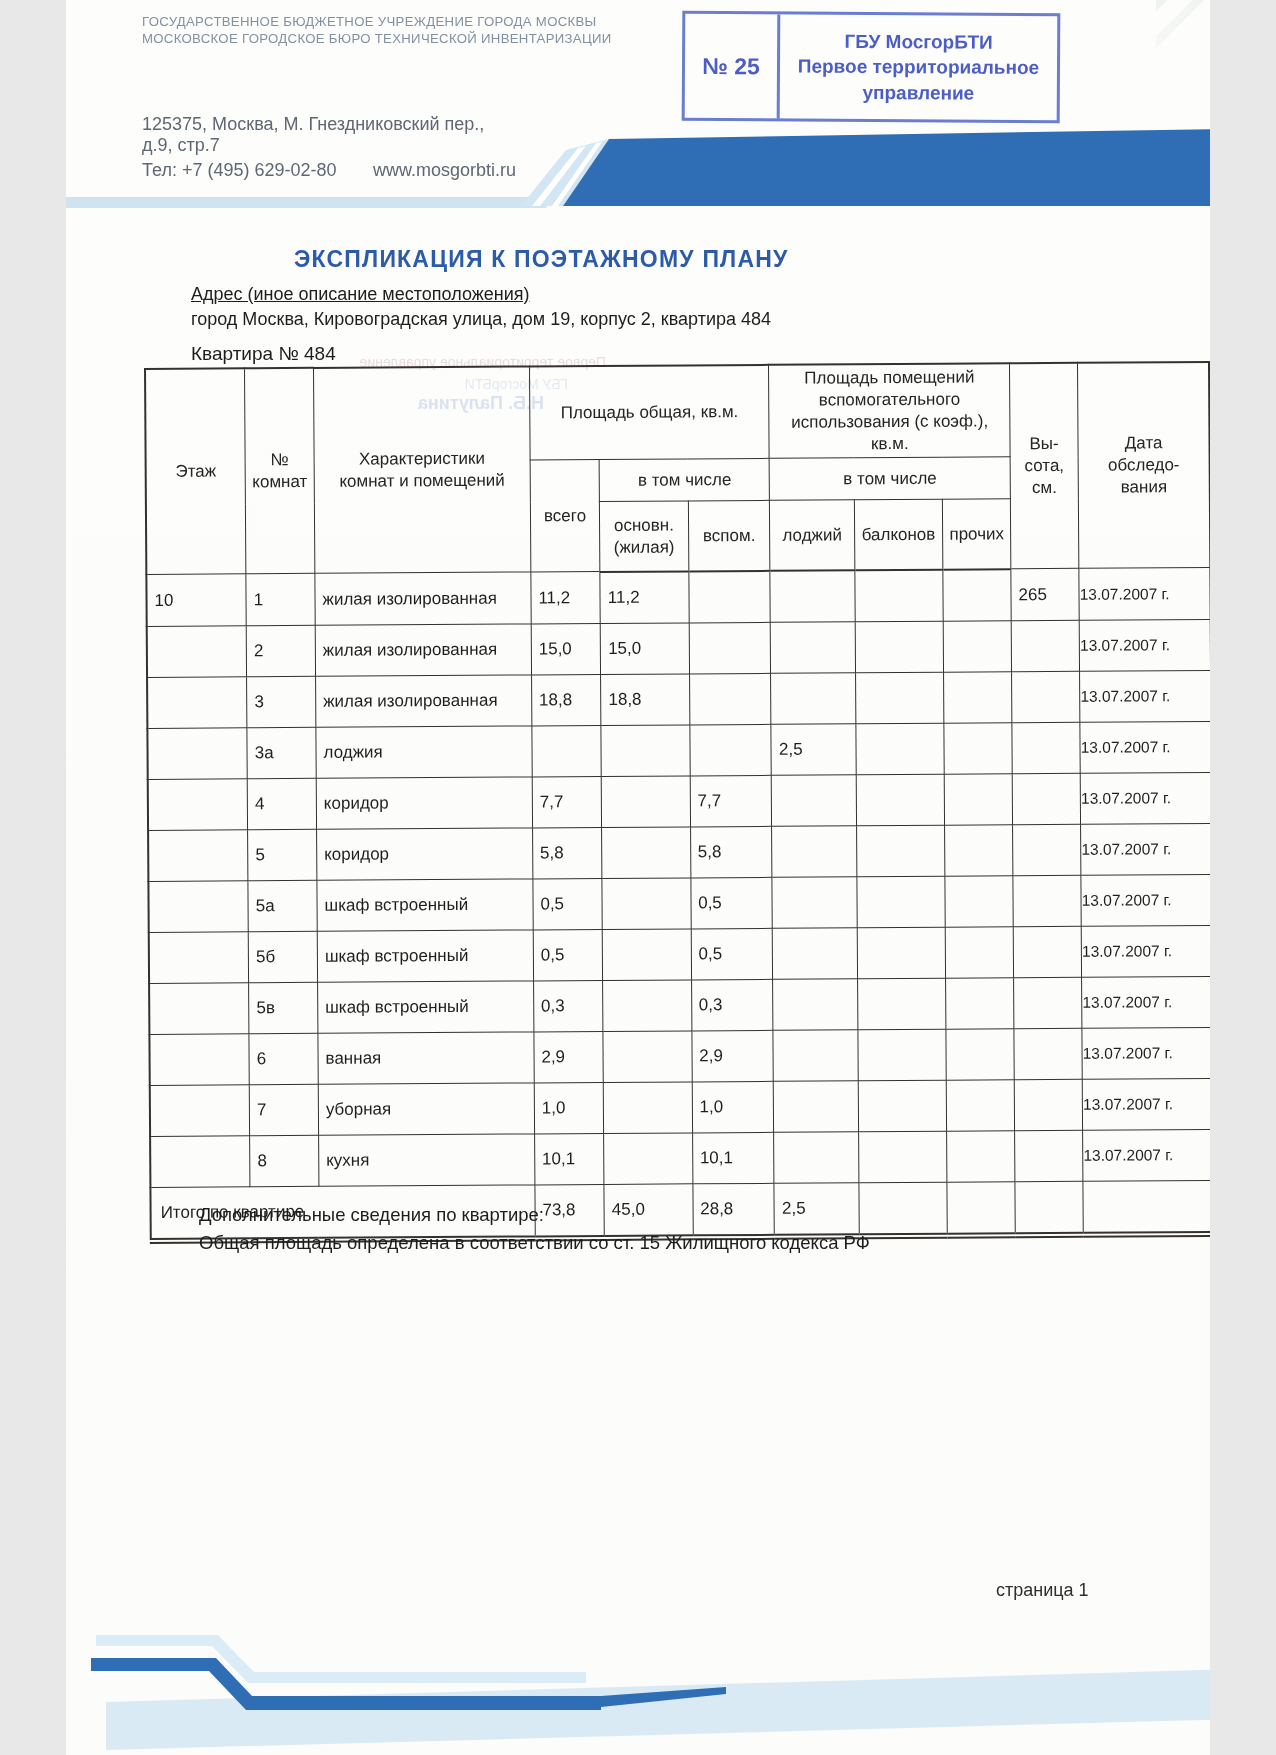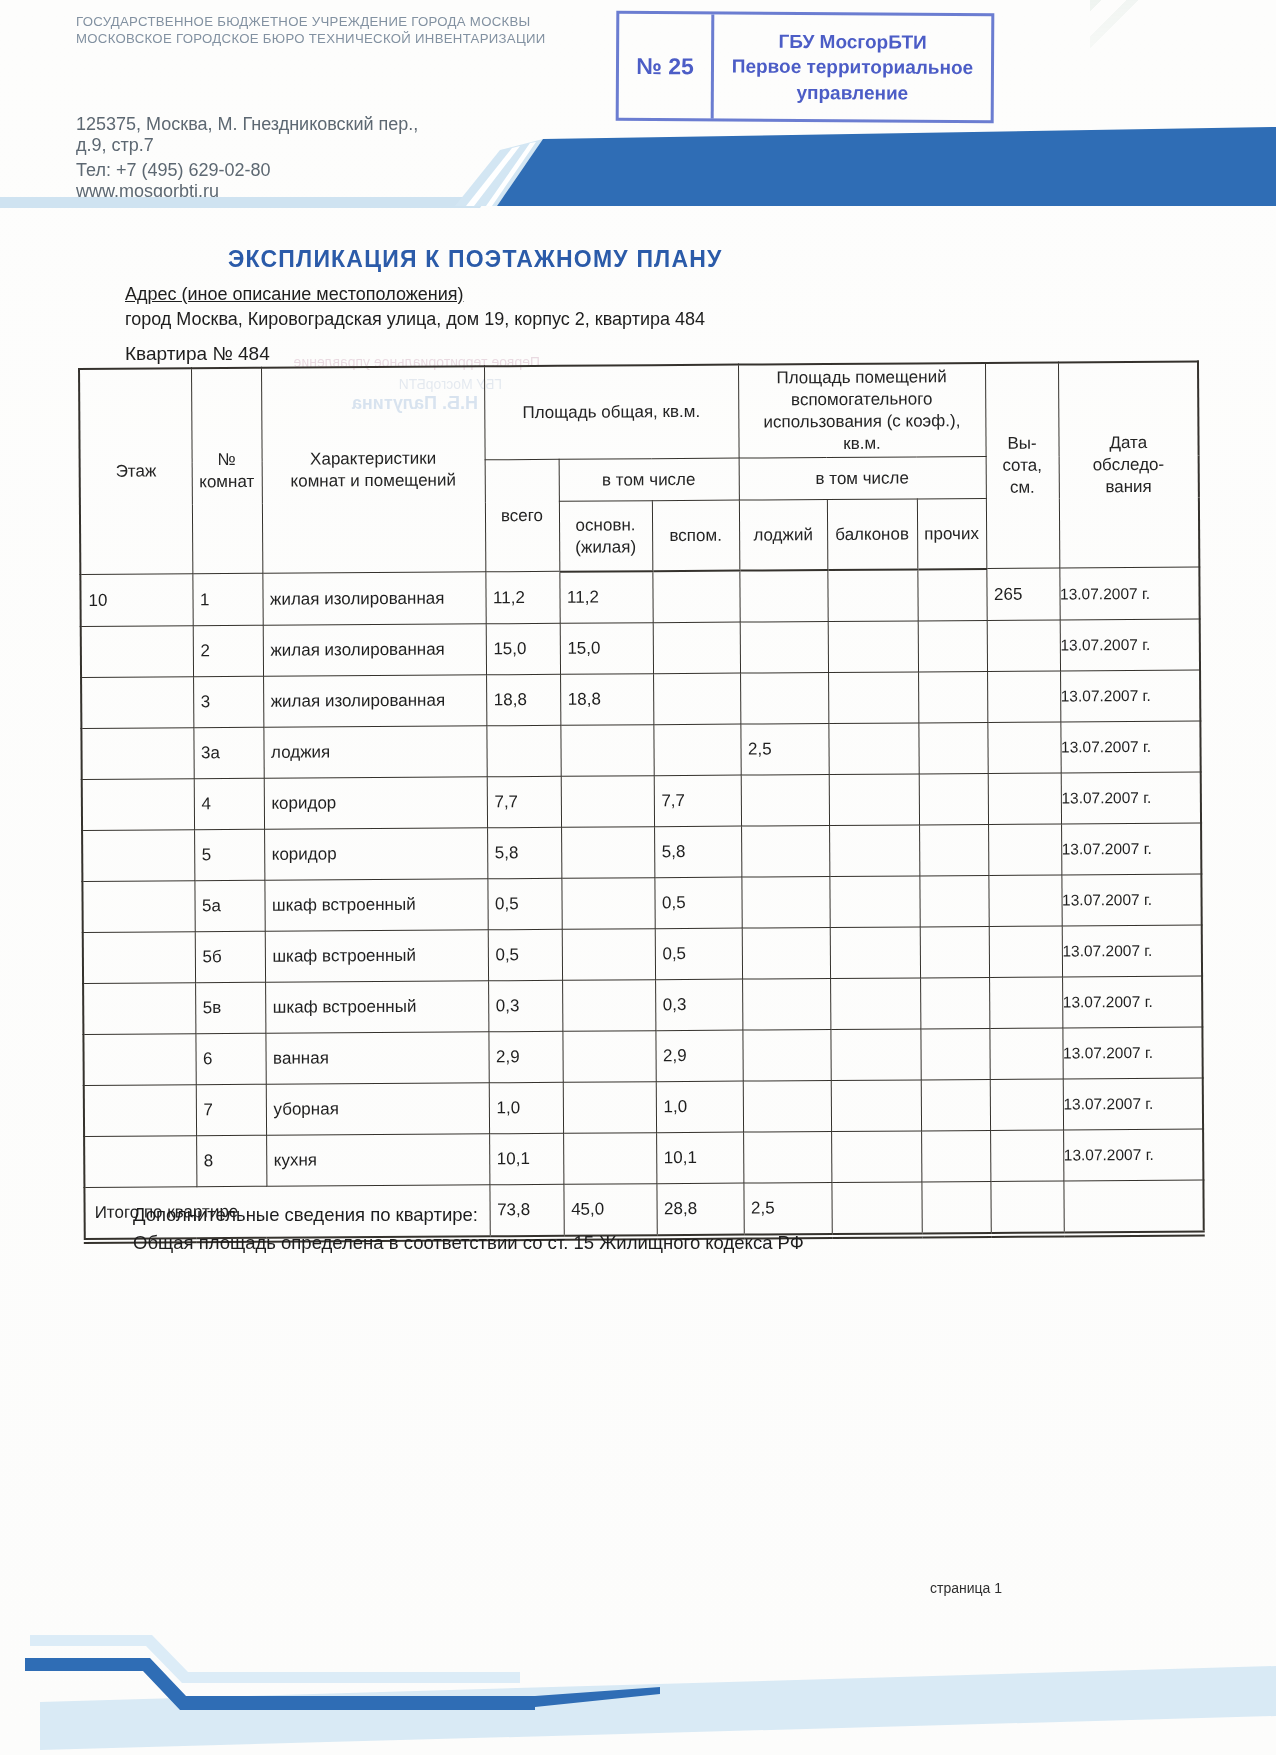--- a/index.html
+++ b/index.html
@@ -1,32 +1,32 @@
 <!DOCTYPE html>
 <html><head>
 <meta charset="utf-8">
 <style>
   html,body { margin:0; padding:0; background:#e8e8e8; }
   .sheet {
-    position:relative; width:1276px; height:1755px; margin:0 auto;
+    position:relative; width:1144px; height:1755px; margin:0 auto;
     background:linear-gradient(180deg,#fdfdfc 0%,#fcfcfb 100%);
     overflow:hidden;
     font-family:"Liberation Sans", sans-serif;
     color:#2a2a2a;
   }
   
   .org-lines { position:absolute; left:76px; top:13px; font-size:13.2px; line-height:17px;
     letter-spacing:.3px; color:#8receive;} 
   .org-lines { color:#8291a1; font-weight:500; }
   .logo-row { position:absolute; left:72px; top:44px; display:flex; align-items:center; }
   .logo-badge { width:58px; height:58px; }
   .logo-text { font-size:47px; font-weight:bold; color:#2e6cb5; letter-spacing:1px; margin-left:10px;
     transform:scaleY(1.02); }
   .postal { position:absolute; left:76px; top:114px; width:374px; font-size:18px; color:#5d6872; }
-  .postal-row2 { display:flex; justify-content:space-between; margin-top:4px;flex-direction:column; }
+  .postal-row2 { display:flex; justify-content:space-between; margin-top:4px; }
   
   .stamp { position:absolute; left:616px; top:12px; width:372px; height:104px;
     border:3px solid rgba(72,94,199,.85); color:#4355c4; display:flex; opacity:.95;
     transform:rotate(.35deg); background:rgba(255,255,255,0); }
   .stamp-num { width:92px; border-right:3px solid rgba(72,94,199,.85); display:flex;
     align-items:center; justify-content:center; font-size:23px; font-weight:bold; }
   .stamp-body { flex:1; display:flex; flex-direction:column; align-items:center; justify-content:center;
     font-size:19px; font-weight:600; line-height:1.35; text-align:center; }
   
   .band-svg { position:absolute; left:0; top:0; }
@@ -48,21 +48,21 @@
   .expl-table thead tr:nth-child(3) { height:70px; }
   .expl-table thead tr:last-child th { border-bottom-width:2.4px; }
   .expl-table tbody td { font-size:17px; color:#1f1f1f; height:46px; vertical-align:middle;
     padding:2px 5px 2px 7px; overflow:hidden; white-space:nowrap; }
   .expl-table tbody td.c10 { font-size:15.5px; padding-left:0; }
   .expl-table tr.total-row td { border-bottom:6px double #35322d; }
   .expl-table tr.total-row td.lbl { padding-left:9px; }
   
   .notes-label { position:absolute; left:133px; top:1204px; font-size:18.5px; color:#1d1d1d; }
   .notes-value { position:absolute; left:133px; top:1232px; font-size:18.5px; color:#1d1d1d; }
-  .page-num { position:absolute; left:930px; top:1580px; font-size:14px; color:#2f2f2f; }
+  .page-num { position:absolute; left:930px; top:1580px; font-size:18px; color:#2f2f2f; }
   
   .bleed { position:absolute; transform:scaleX(-1); filter:blur(.4px); pointer-events:none; }
   .bleed-1 { left:240px; top:354px; width:300px; font-size:14px; color:#b9849f; opacity:.28; }
   .bleed-2 { left:262px; top:376px; width:240px; font-size:14px; color:#8ea6c6; opacity:.22; }
   .bleed-3 { left:278px; top:393px; width:200px; font-size:18px; font-weight:bold;
     color:#8fb0d6; opacity:.33; }
   
   .smudge { position:absolute; left:1090px; top:0; width:186px; height:120px; opacity:.5;
     background:
       linear-gradient(135deg, rgba(150,185,165,.28) 0 8px, transparent 8px 26px,

